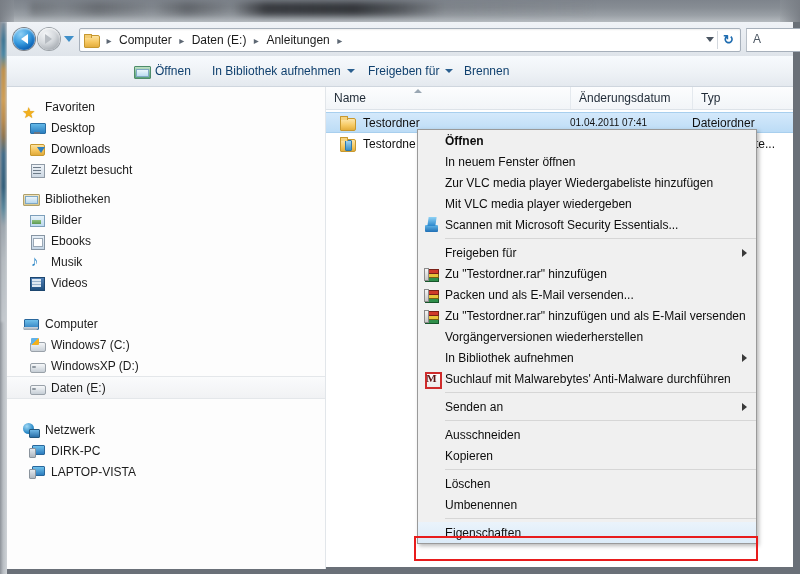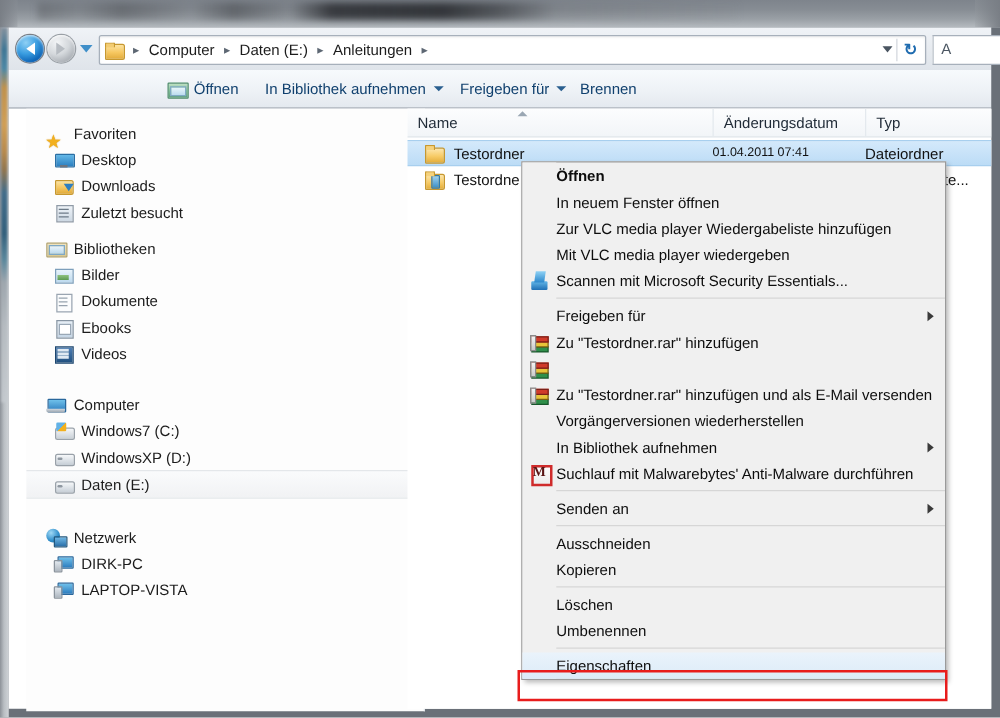--- a/index.html
+++ b/index.html
@@ -100,21 +100,21 @@
   .tbcaret{margin-left:6px;width:0;height:0;
     border-left:4px solid transparent;border-right:4px solid transparent;border-top:4px solid #2a5f8f;}
   .openicon{width:16px;height:14px;margin-right:5px;position:relative;}
   .openicon:before{content:"";position:absolute;left:0;top:2px;width:15px;height:11px;border-radius:1px;
     background:linear-gradient(to bottom,#bfe0c4,#7fbf95 50%,#5aa078);border:1px solid #4d8c6a;}
   .openicon:after{content:"";position:absolute;left:2px;top:5px;width:11px;height:6px;
     background:linear-gradient(to bottom,#eaf6fb,#bcdcef);border:1px solid #7fa9c4;}
 
   
   .body{position:absolute;left:7px;top:87px;width:786px;height:480px;background:#fff;}
-  .sidebar{position:absolute;left:14px;top:0;width:318px;height:482px;
+  .sidebar{position:absolute;left:0;top:0;width:318px;height:482px;
     background:#fdfdfd;border-right:1px solid #e2e6ea;overflow:hidden;}
   .navgroup{margin-top:9px;}
   .navrow{height:21px;display:flex;align-items:center;padding-left:22px;font-size:12px;color:#1c1c1c;}
   .navrow.head{padding-left:16px;font-size:12px;}
   .navrow.sel{background:linear-gradient(to bottom,#fafbfc,#f1f2f4);
     border-top:1px solid #e4e7ea;border-bottom:1px solid #e4e7ea;}
   .navrow .lbl{margin-left:6px;}
   .ico{width:16px;height:16px;position:relative;flex:0 0 16px;}
 
   
@@ -322,26 +322,26 @@
       <div class="navgroup" style="margin-top:8px">
         <div class="navrow head">
           <span class="ico ic-lib"></span>
           <span class="lbl">Bibliotheken</span>
         </div>
         <div class="navrow">
           <span class="ico ic-pic"></span>
           <span class="lbl">Bilder</span>
         </div>
         <div class="navrow">
-          <span class="ico ic-doc"></span>
-          <span class="lbl">Dokumente</span>
-        </div>
-        <div class="navrow">
           <span class="ico ic-ebook"></span>
           <span class="lbl">Ebooks</span>
+        </div>
+        <div class="navrow">
+          <span class="ico ic-music"></span>
+          <span class="lbl">Musik</span>
         </div>
         <div class="navrow">
           <span class="ico ic-video"></span>
           <span class="lbl">Videos</span>
         </div>
       </div>
 
       <div class="navgroup" style="margin-top:20px">
         <div class="navrow head">
           <span class="ico ic-comp"></span>
@@ -427,20 +427,21 @@
     <div class="mi">
       <span>Freigeben für</span>
       <span class="sub"></span>
     </div>
     <div class="mi">
       <span class="mico rar"></span>
       <span>Zu "Testordner.rar" hinzufügen</span>
     </div>
     <div class="mi">
       <span class="mico rar"></span>
+      <span>Packen und als E-Mail versenden...</span>
     </div>
     <div class="mi">
       <span class="mico rar"></span>
       <span>Zu "Testordner.rar" hinzufügen und als E-Mail versenden</span>
     </div>
     <div class="mi">
       <span>Vorgängerversionen wiederherstellen</span>
     </div>
     <div class="mi">
       <span>In Bibliothek aufnehmen</span>

